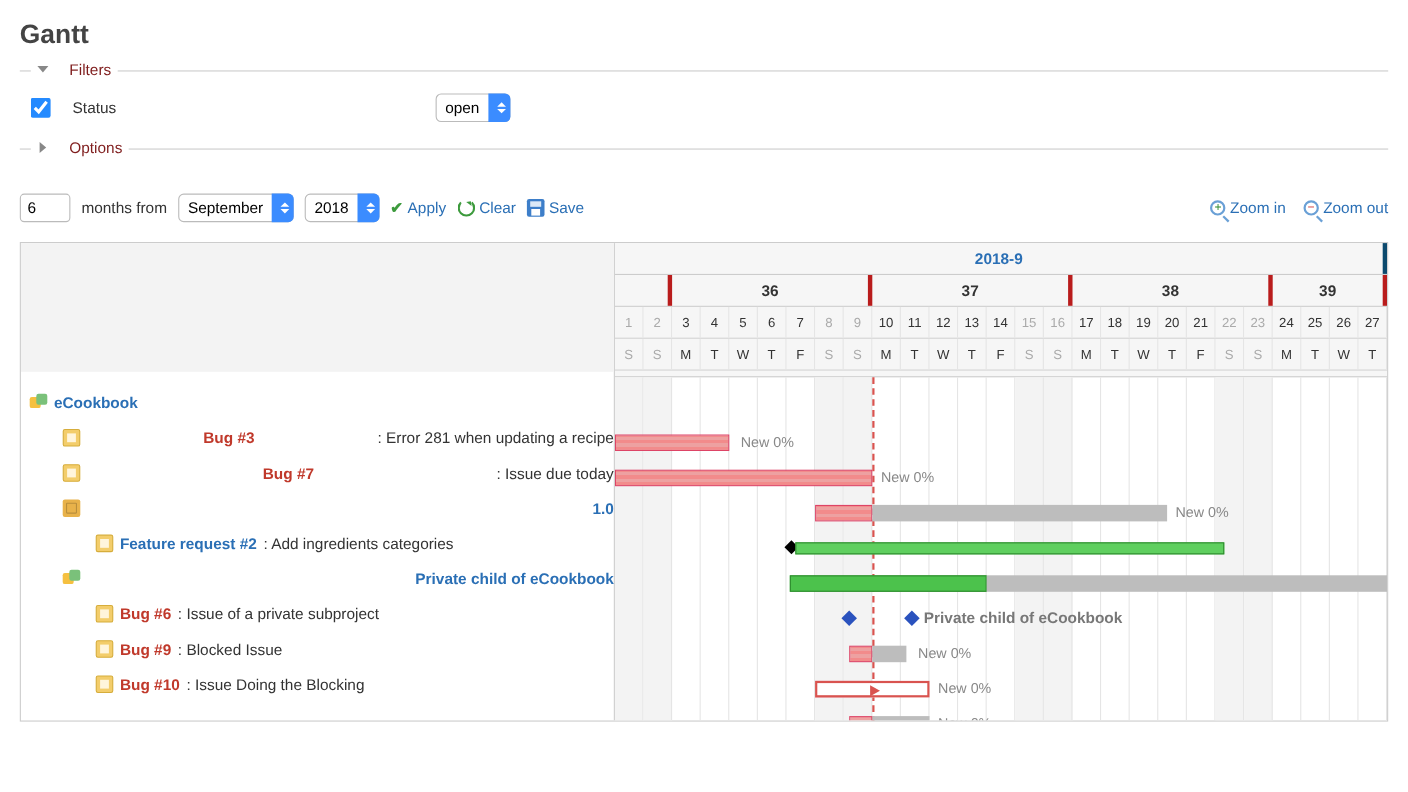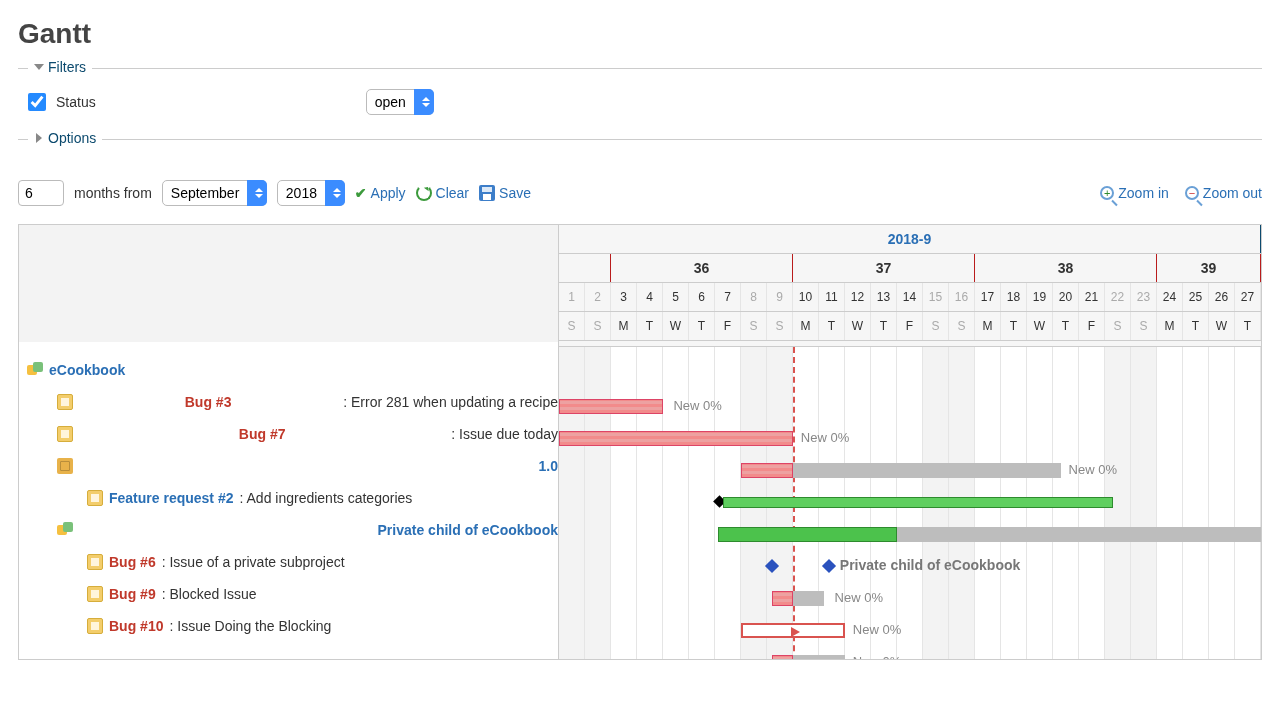--- a/index.html
+++ b/index.html
@@ -4,50 +4,50 @@
 <style>
 * { box-sizing: border-box; margin: 0; padding: 0; }
 body {
   font-family: "Lucida Grande", "Helvetica Neue", Arial, sans-serif;
   font-size: 14px;
   color: #333;
   padding: 18px;
   background: #fff;
 }
 h1 {
-  font-size: 28px;
+  font-size: 24px;
   font-weight: 600;
   color: #444;
   margin-bottom: 18px;
 }
 .fieldset {
   border-top: 1px solid #ccc;
   padding: 10px 0;
   position: relative;
 }
 .fieldset-legend {
   position: absolute;
   top: -10px;
   left: 10px;
   background: #fff;
   padding: 0 6px;
-  color: #0c4a6e;
+  color: #7f1d1d;
   cursor: pointer;
   display: flex;
   align-items: center;
-  gap: 4px;
+  gap: 19px;
 }
 .fieldset-body {
   padding: 10px 10px 14px 10px;
   display: flex;
   align-items: center;
   gap: 8px;
 }
 .filters-body { justify-content: space-between; }
-.filters-left { display: flex; align-items: center; gap: 10px; }
+.filters-left { display: flex; align-items: center; gap: 20px; }
 .filters-right { display: flex; align-items: center; gap: 8px; }
 input[type="checkbox"] {
   width: 18px; height: 18px;
   accent-color: #248aff;
 }
 select.mac {
   appearance: none;
   -webkit-appearance: none;
   border: 1px solid #bbb;
   border-radius: 5px;
@@ -183,22 +183,22 @@
 .gantt-timeline {
   position:relative;
 }
 .month-row, .week-row, .day-row, .dow-row {
   display:flex; border-bottom:1px solid #ccc;
   background:#f6f6f6;
 }
 .month-row div { height:28px; text-align:center; color:#2a6fb5; font-weight:600; line-height:28px;}
 .week-row div { height:28px; text-align:center; font-weight:600; line-height:28px;}
 .day-row div, .dow-row div { height:28px; text-align:center; font-size:12px; line-height:28px;}
-.cell { border-right:1px solid #0c4a6e; }
-.wk-cell { border-right:1px solid #b91c1c; }
+.cell { border-right:4px solid #0c4a6e; }
+.wk-cell { border-right:4px solid #b91c1c; }
 .day-cell { border-right:1px solid #e5e5e5; width:26px; flex-shrink:0;}
 .day-cell.we { color:#aaa; }
 .gantt-body {
   position:relative;
   padding-top:12px;
 }
 .gantt-body .bg-cols {
   position:absolute; inset:0; display:flex;
 }
 .bg-cols .day-col{ width:26px;flex-shrink:0; }

